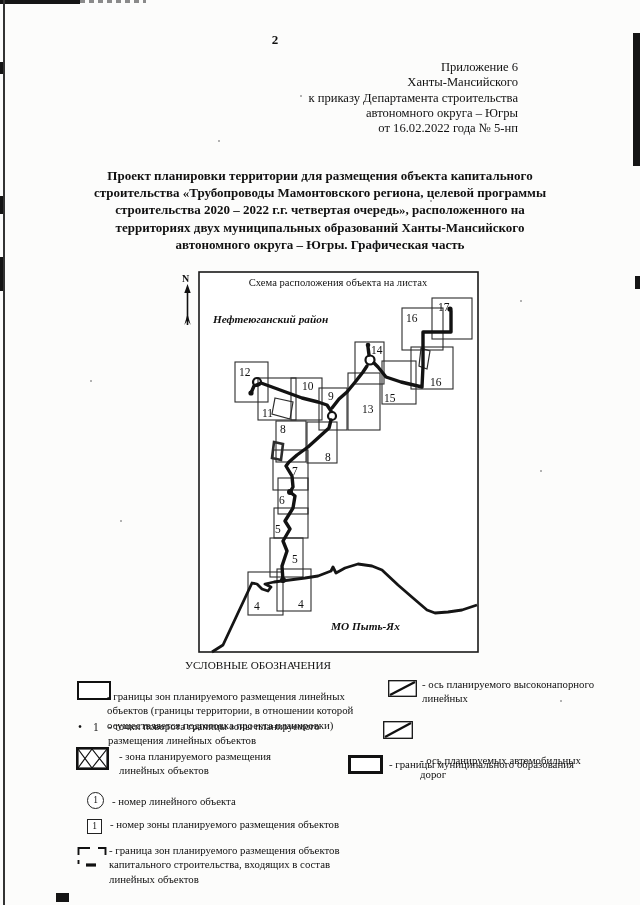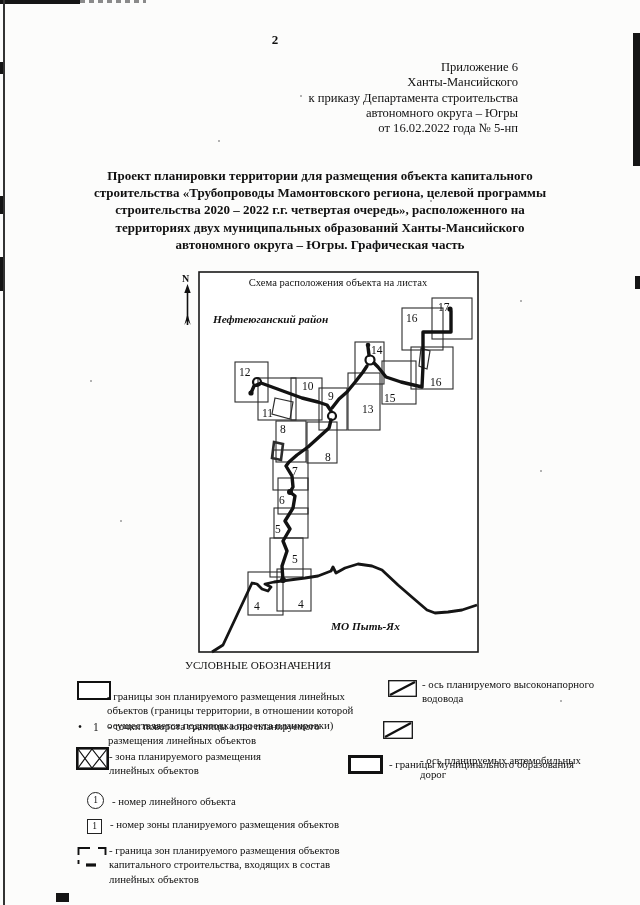--- a/index.html
+++ b/index.html
@@ -169,21 +169,21 @@
 <div class="sym-point" style="left:78px;top:721px;">• 1</div>
 <div class="lg-text" style="left:88px;top:719px;width:285px;margin-left:20px;">- точки поворота границы зоны планируемого
 размещения линейных объектов</div>
 
 <div style="position:absolute;left:76px;top:747px;">
   <svg width="33" height="23" viewBox="0 0 33 23">
     <rect x="1.3" y="1.3" width="30.4" height="20.4" fill="#fff" stroke="#111" stroke-width="2.6"></rect>
     <path d="M2,2 L16,21 M16,2 L2,21 M16,2 L31,21 M31,2 L16,21" stroke="#111" stroke-width="1.2" fill="none"></path>
   </svg>
 </div>
-<div class="lg-text" style="left:109px;top:749px;width:285px;">- зона планируемого размещения
+<div class="lg-text" style="left:109px;top:749px;width:285px;padding-left:10px;">- зона планируемого размещения
 линейных объектов</div>
 
 <div class="sym-circle" style="left:87px;top:792px;width:15px;height:15px;line-height:15px;"><span>1</span></div>
 <div class="lg-text" style="left:112px;top:794px;width:285px;">- номер линейного объекта</div>
 
 <div class="sym-square" style="left:87px;top:819px;width:13px;height:13px;line-height:13px;"><span>1</span></div>
 <div class="lg-text" style="left:110px;top:817px;width:300px;">- номер зоны планируемого размещения объектов</div>
 
 <div style="position:absolute;left:77px;top:846px;">
   <svg width="31" height="23" viewBox="0 0 31 23">
@@ -197,21 +197,21 @@
 капитального строительства, входящих в состав
 линейных объектов</div>
 
 <div style="position:absolute;left:388px;top:680px;">
   <svg width="29" height="17" viewBox="0 0 29 17">
     <rect x="0.7" y="0.7" width="27.6" height="15.6" fill="#fff" stroke="#111" stroke-width="1.3"></rect>
     <line x1="2" y1="15" x2="27" y2="2" stroke="#111" stroke-width="2.4"></line>
   </svg>
 </div>
 <div class="lg-text" style="left:422px;top:677px;width:190px;">- ось планируемого высоконапорного
-водовода</div>
+линейных</div>
 
 <div style="position:absolute;left:383px;top:721px;">
   <svg width="30" height="18" viewBox="0 0 30 18">
     <rect x="0.7" y="0.7" width="28.6" height="16.6" fill="#fff" stroke="#111" stroke-width="1.3"></rect>
     <line x1="2" y1="16" x2="28" y2="2" stroke="#111" stroke-width="2.4"></line>
   </svg>
 </div>
 <div class="lg-text" style="left:420px;top:717px;width:190px;margin-top:36px;">- ось планируемых автомобильных
 дорог</div>
 

